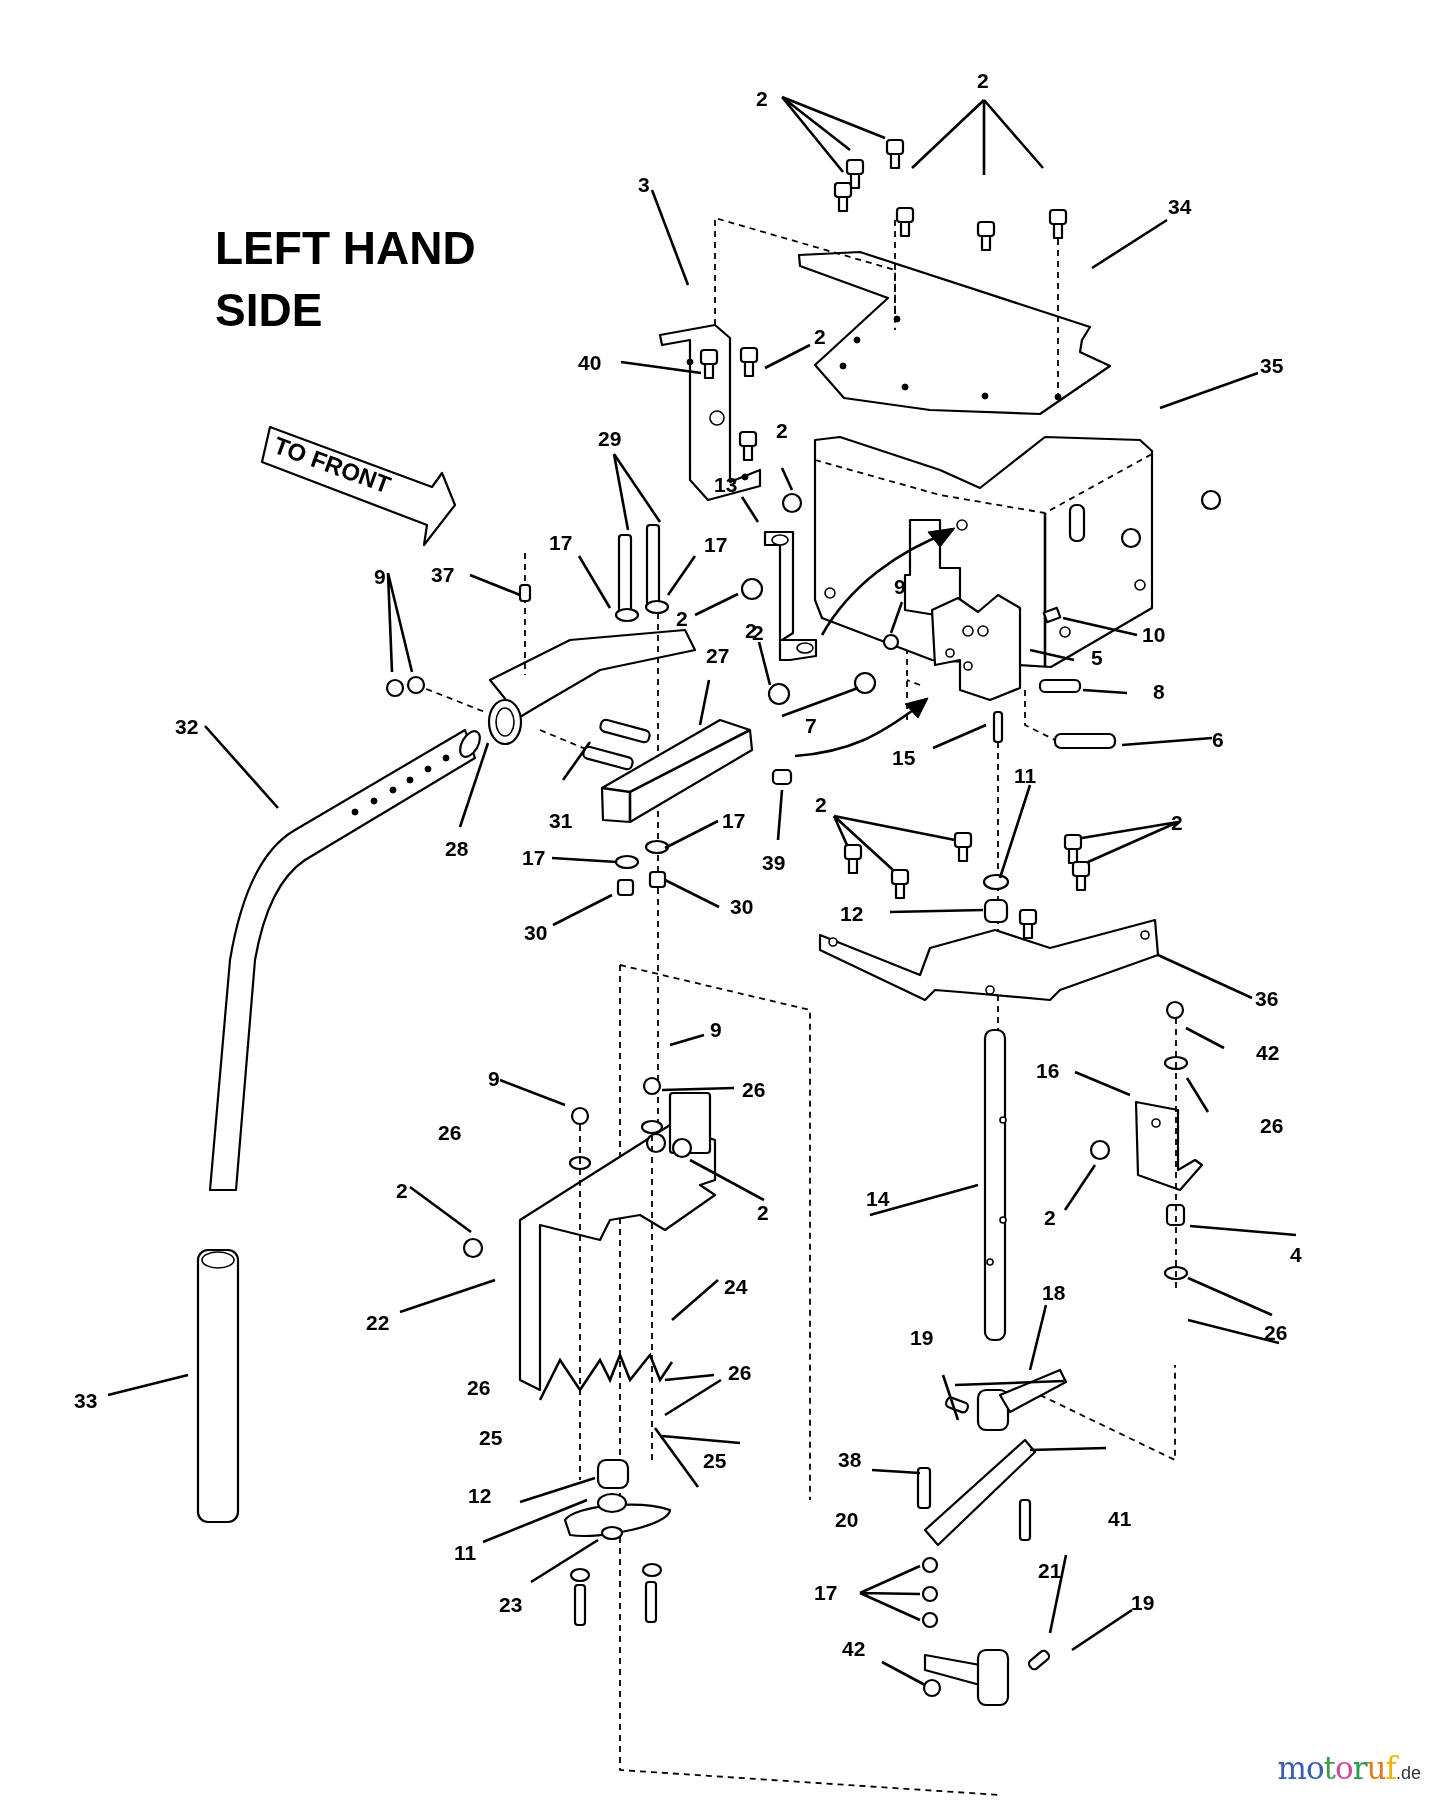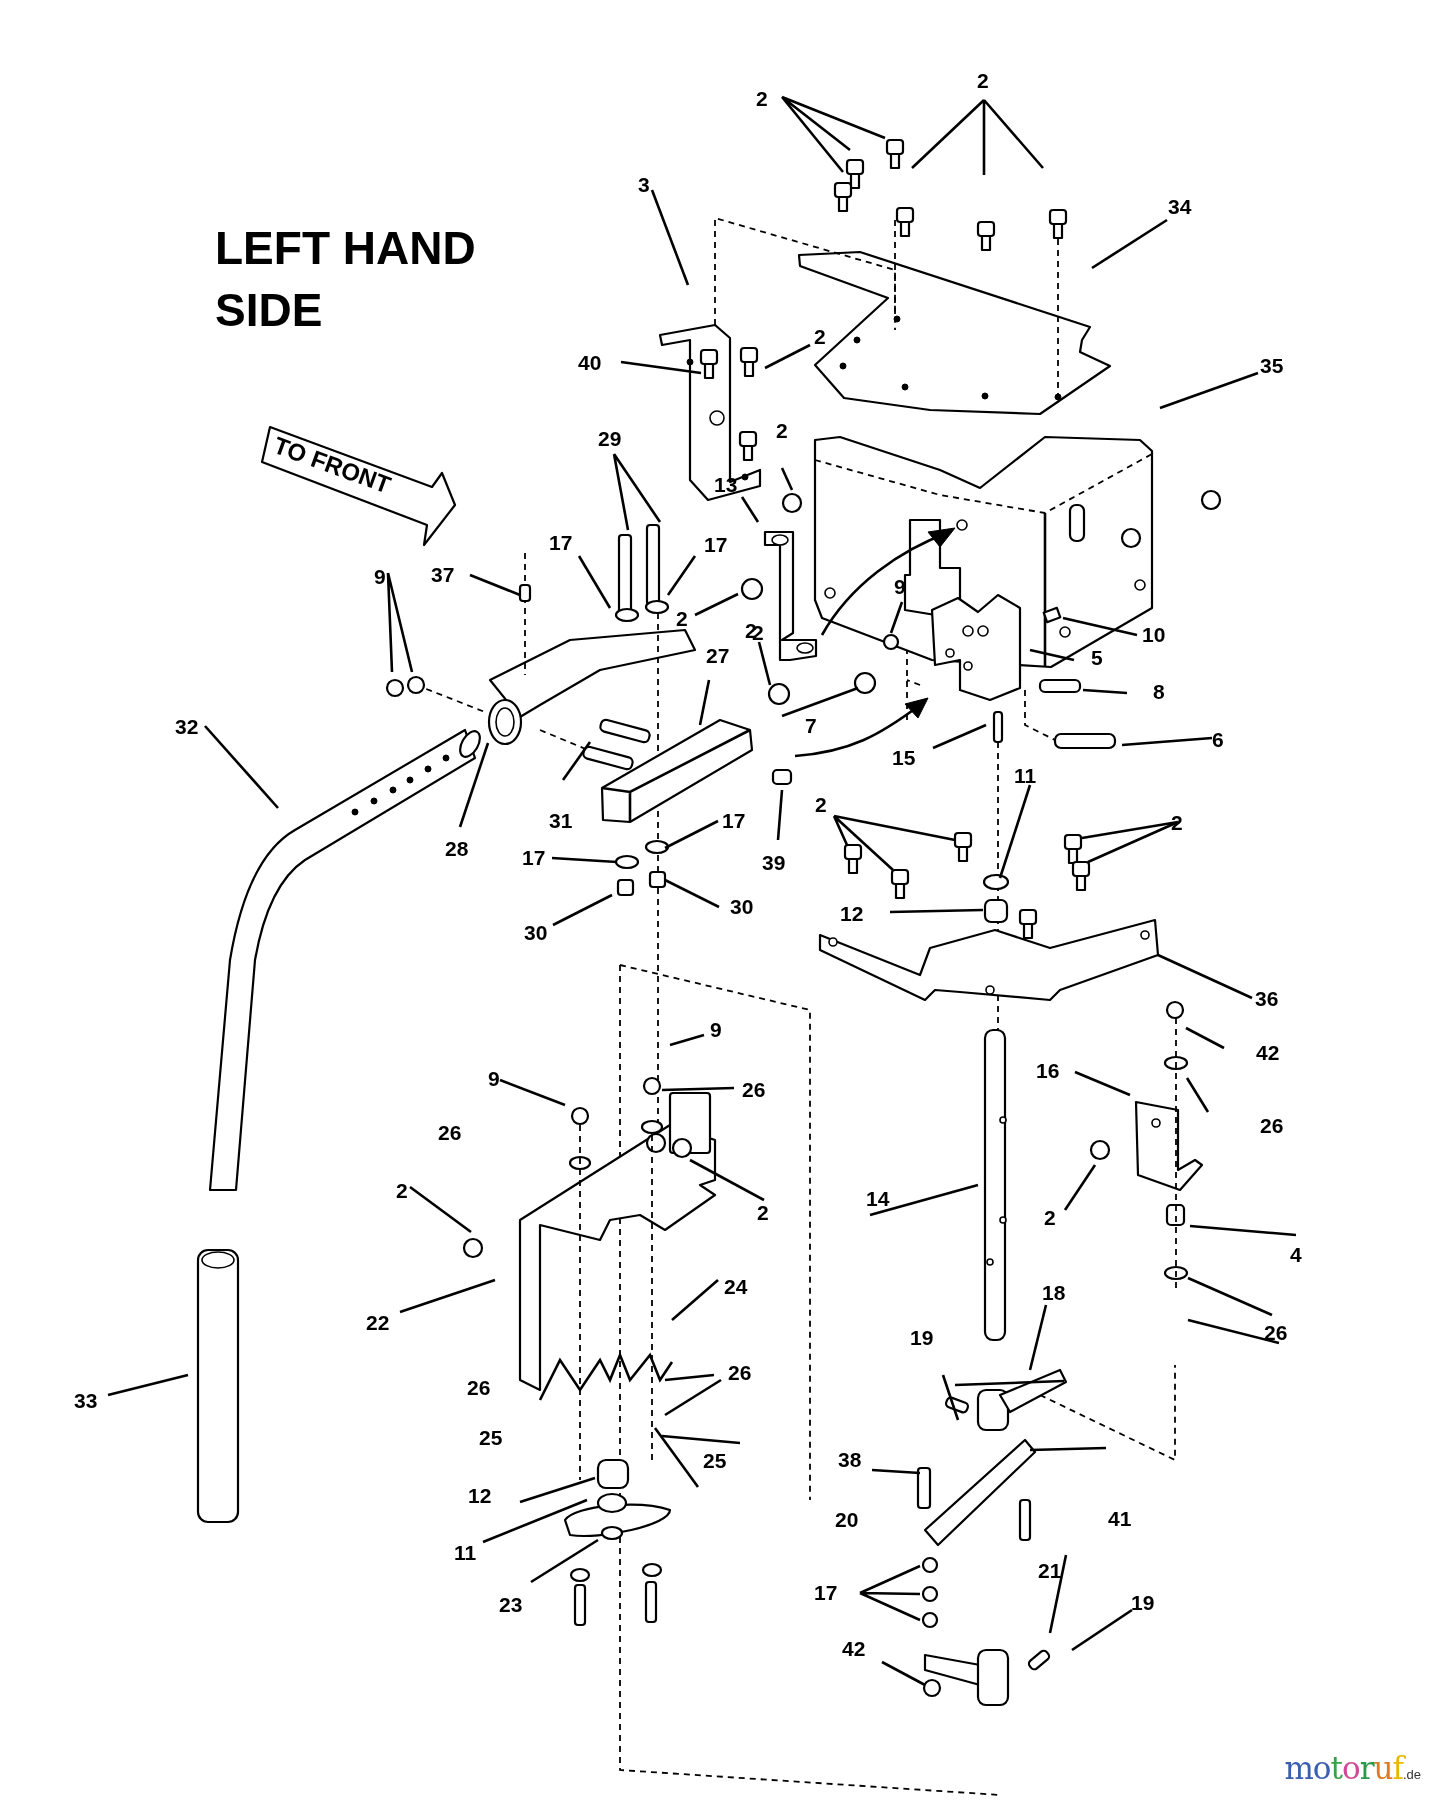--- a/index.html
+++ b/index.html
@@ -8,21 +8,21 @@
   .lbl { font-family:"Liberation Sans", sans-serif; font-weight:bold; font-size:21px; fill:#000; }
   .title { font-family:"Liberation Sans", sans-serif; font-weight:bold; font-size:46px; fill:#000; }
   .front { font-family:"Liberation Sans", sans-serif; font-weight:bold; font-size:24px; fill:#000; }
   .ln { stroke:#000; stroke-width:2.6; fill:none; }
   .part { stroke:#000; stroke-width:2.2; fill:#fff; stroke-linejoin:round; }
   .thin { stroke:#000; stroke-width:1.6; fill:#fff; }
   .dash { stroke:#000; stroke-width:1.8; fill:none; stroke-dasharray:6 5; }
   .blk { fill:#000; stroke:#000; }
   #brand { position:absolute; right:8px; bottom:14px; font-family:"DejaVu Serif", serif; font-size:31px; letter-spacing:-1px; }
   #brand span { display:inline-block; }
-  #brand .de { font-family:"Liberation Sans", sans-serif; font-size:13px; color:#333; letter-spacing:0; }
+  #brand .de { font-family:"Liberation Sans", sans-serif; font-size:18px; color:#333; letter-spacing:0; }
 </style>
 </head>
 <body>
 
 <svg id="diagram" viewBox="0 0 1429 1800" xmlns="http://www.w3.org/2000/svg">
 
   <text class="title" x="215" y="264">LEFT HAND</text>
   <text class="title" x="215" y="326">SIDE</text>
 
   <g>

